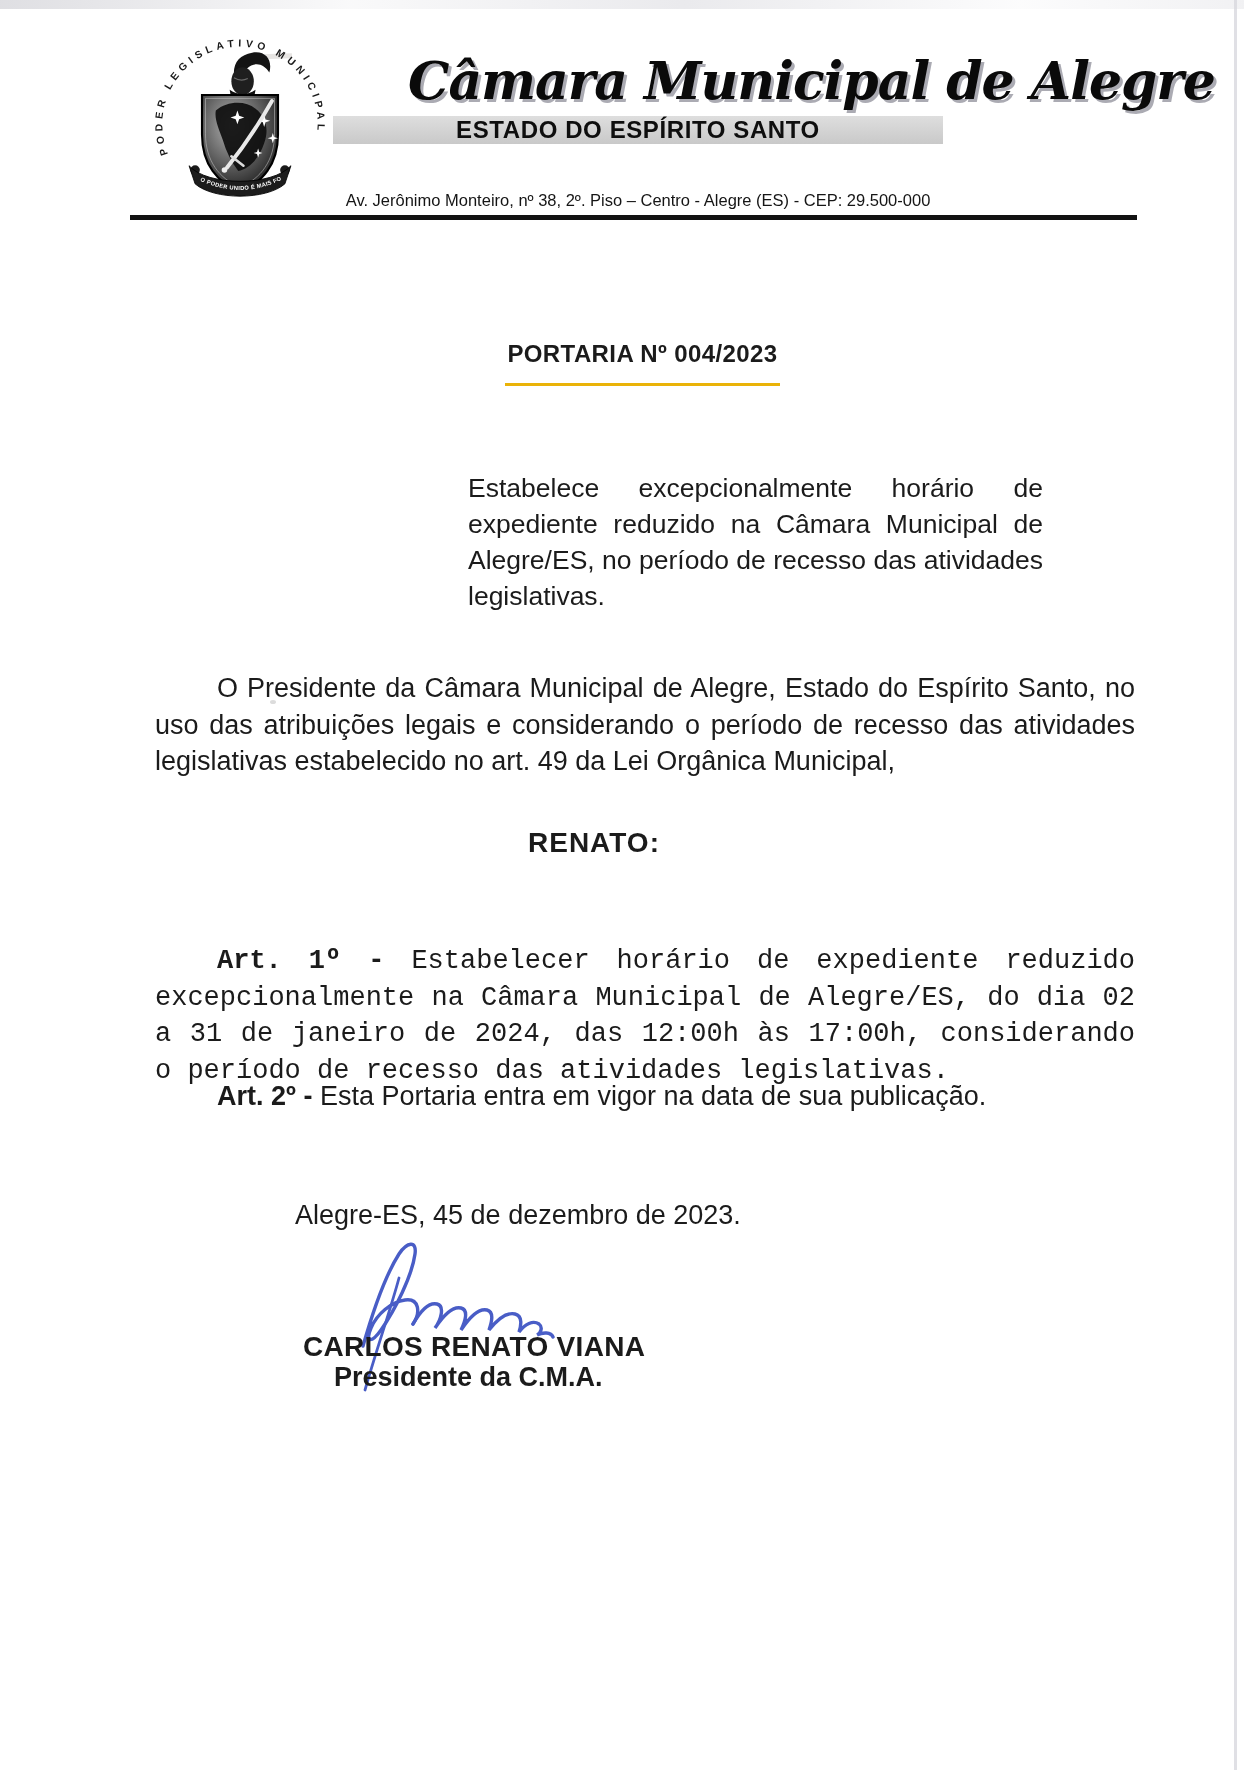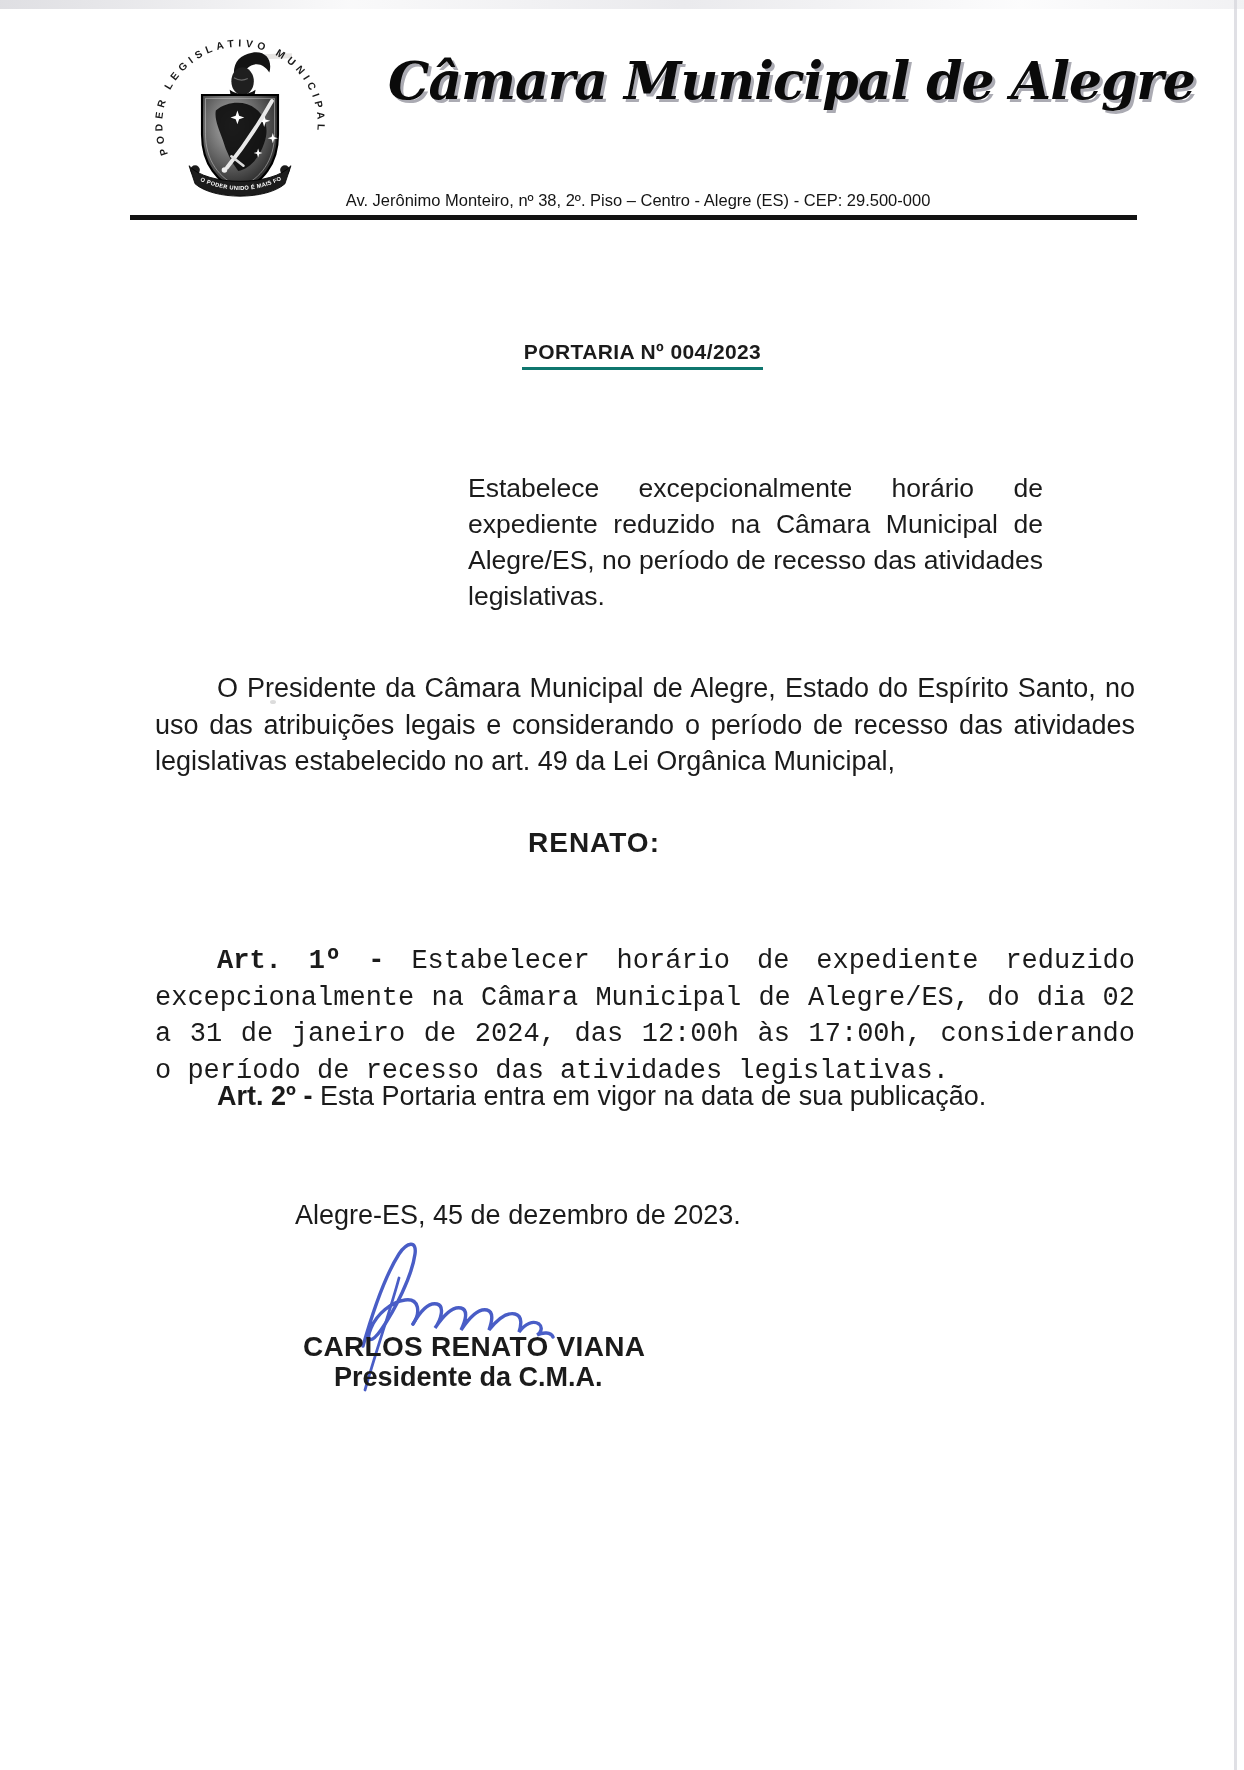--- a/index.html
+++ b/index.html
@@ -15,40 +15,40 @@
     left:0; top:0; width:1244px; height:9px;
     background:linear-gradient(90deg, rgba(170,170,180,.38), rgba(215,215,220,.14) 28%,
       rgba(185,185,195,.30) 55%, rgba(225,225,230,.10) 82%, rgba(200,200,208,.25));
   }
   .scan-line-right { left:1234px; top:0; width:3px; height:1770px; background:#d6d6dc; opacity:.75; }
   .scan-speck-a { left:246px; top:54px; width:46px; height:5px; background:rgba(196,190,186,.4); transform:rotate(-2deg); }
   .scan-speck-b { left:270px; top:700px; width:6px; height:4px; background:#dcdcdc; border-radius:50%; }
 
   
   .script-title {
-    left:388px; top:50px; width:650px; text-align:center; white-space:nowrap;
+    left:408px; top:50px; width:650px; text-align:center; white-space:nowrap;
     font-family:"DejaVu Serif", serif; font-style:italic; font-weight:bold;
     font-size:52px; letter-spacing:-1px; color:#0a0a0a;
     text-shadow:3px 3px 0 rgba(115,115,128,.6);
   }
   .state-bar {
     left:333px; top:116px; width:610px; height:28px;
     background:linear-gradient(180deg,#dedede,#c9c9c9);
     text-align:center; font-weight:bold; font-size:24px; line-height:28px;
     letter-spacing:.6px; color:#0e0e0e;
   }
   .addr1 { left:283px; top:147px; width:710px; text-align:center; font-size:16.5px; line-height:18px; color:#151515;margin-top:44px; }
   .addr2 { left:283px; top:166px; width:710px; text-align:center; font-size:16.5px; line-height:18px; color:#151515; }
   .rule  { left:130px; top:215px; width:1007px; height:5px; background:#121212; }
 
   
   .doc-title-wrap { left:160px; top:340px; width:965px; text-align:center; }
   .doc-title {
-    display:inline-block; font-weight:bold; font-size:21px; letter-spacing:.4px;
-    border-bottom:3px solid #0f766e; padding:0 2px 3px 2px;
+    display:inline-block; font-weight:bold; font-size:24px; letter-spacing:.4px;
+    border-bottom:3px solid #eab308; padding:0 2px 15px 2px;
   }
   .summary  { left:456px; top:458px; width:575px; font-size:26.5px; line-height:36px; text-align:justify; }
   .preamble { left:143px; top:658px; width:980px; font-size:27px; line-height:36.5px; text-align:justify; text-indent:62px; }
   .resolve  { left:528px; top:827px; font-weight:bold; font-size:28px; letter-spacing:1px; }
   .article1 { left:143px; top:931px;  width:980px; font-size:27px; line-height:36.5px; text-align:justify; text-indent:62px;font-family:Liberation Mono, monospace; }
   .article2 { left:143px; top:1066px; width:980px; font-size:27px; line-height:36.5px; text-align:justify; text-indent:62px; }
   .dateline { left:295px; top:1200px; font-size:27px; }
   .sig-ink  { left:325px; top:1238px; width:310px; height:165px; }
   .sig-name { left:303px; top:1331px; font-weight:bold; font-size:28px; letter-spacing:.3px; white-space:nowrap; }
   .sig-role { left:334px; top:1362px; font-weight:bold; font-size:27px; white-space:nowrap; }
@@ -111,20 +111,21 @@
       <circle cx="48" cy="153" r="5.5" fill="#1a1a1a"></circle>
       <circle cx="152" cy="153" r="5.5" fill="#1a1a1a"></circle>
       <path d="M 41,148 C 62,172 138,172 159,148 L 152,169 C 130,188 70,188 48,169 Z" fill="#1c1c1c" stroke="#000" stroke-width="1"></path>
       <text style="font-family:'Liberation Sans',sans-serif; font-size:6.6px; font-weight:bold; letter-spacing:.4px; fill:#ffffff;">
         <textPath href="#bannerPath" startOffset="3">O PODER UNIDO É MAIS FORTE</textPath>
       </text>
     </g>
   </svg>
 
   <h1 class="abs script-title" style="margin:0;">Câmara Municipal de Alegre</h1>
+  <div class="abs state-bar">ESTADO DO ESPÍRITO SANTO</div>
   <div class="abs addr1">Av. Jerônimo Monteiro, nº 38, 2º. Piso – Centro - Alegre (ES) - CEP: 29.500-000</div>
   <div class="abs rule"></div>
 
   <div class="abs doc-title-wrap">
     <span class="doc-title">PORTARIA Nº 004/2023</span>
   </div>
 
   <p class="abs summary">Estabelece excepcionalmente horário de expediente reduzido na Câmara Municipal de Alegre/ES, no período de recesso das atividades legislativas.</p>
 
   <p class="abs preamble">O Presidente da Câmara Municipal de Alegre, Estado do Espírito Santo, no uso das atribuições legais e considerando o período de recesso das atividades legislativas estabelecido no art. 49 da Lei Orgânica Municipal,</p>

